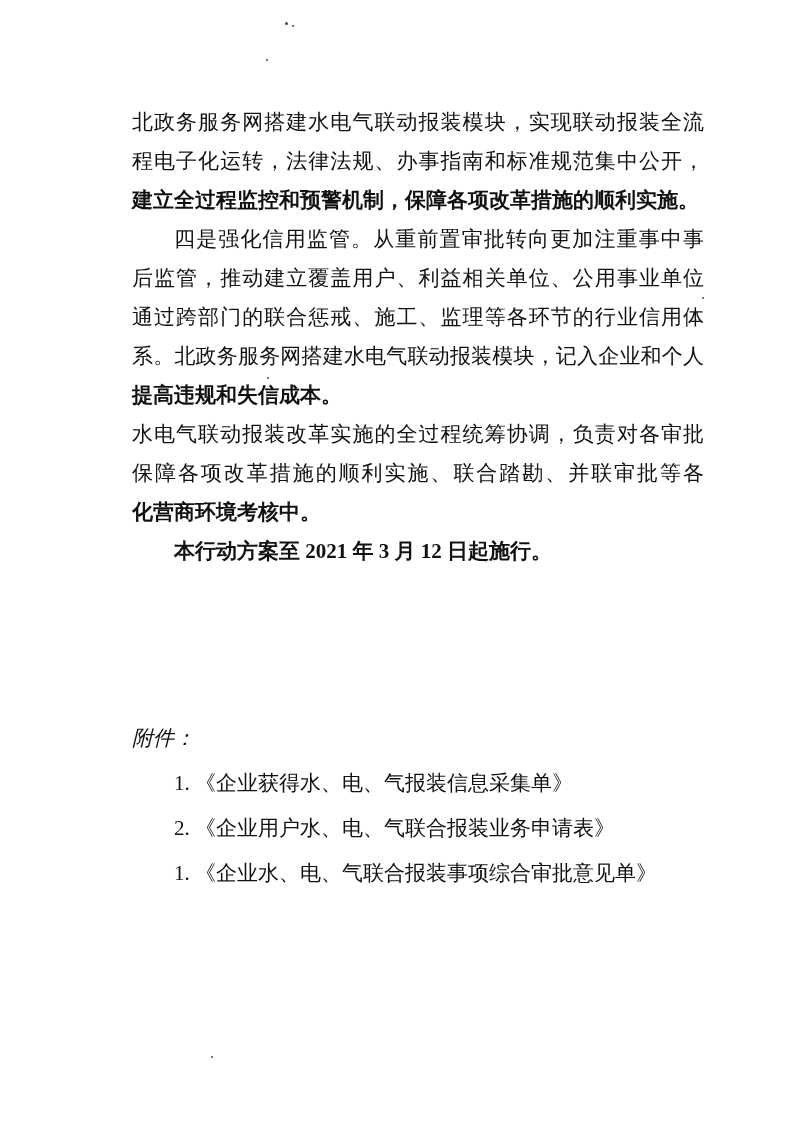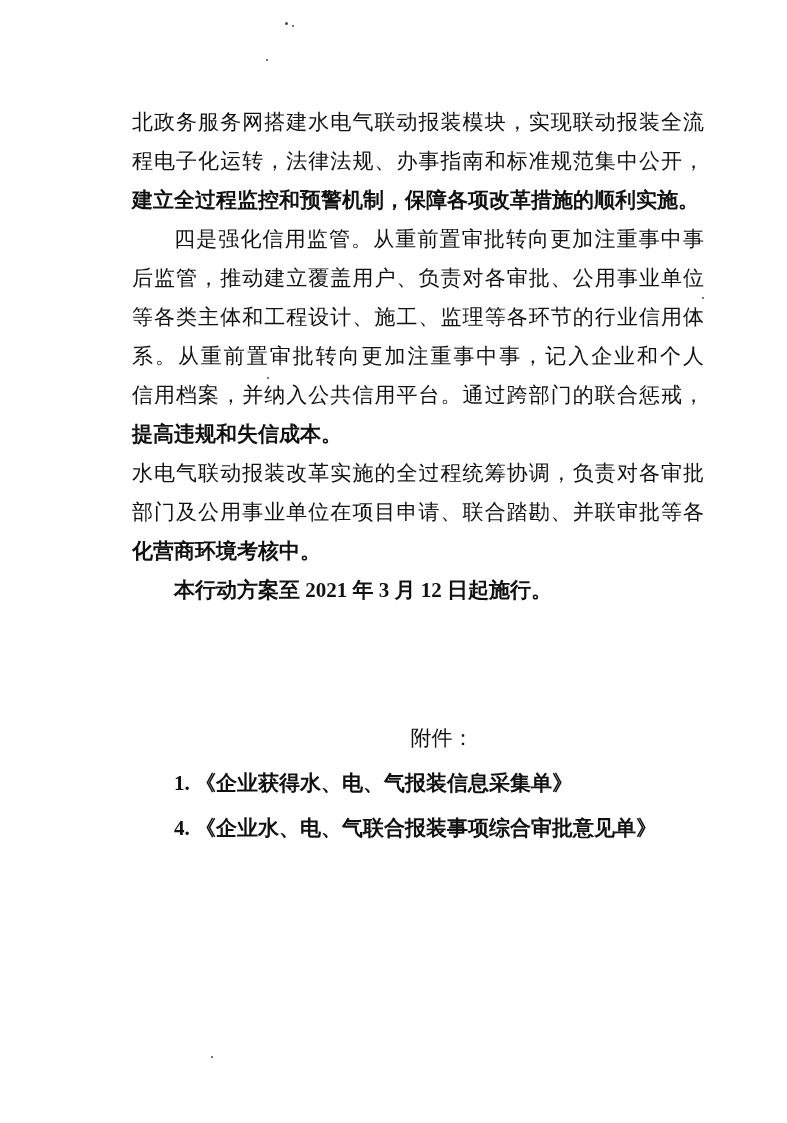--- a/index.html
+++ b/index.html
@@ -39,26 +39,26 @@
   }
   .attachments {
     position: absolute;
     left: 124px;
     top: 716px;
     width: 620px;
     font-size: 21px;
     line-height: 45px;
   }
   .attachments-heading {
-    text-align: center;
+    text-align: left;
+    font-style: italic;
   }
   .attachment-item {
     padding-left: 42px;
     white-space: nowrap;
-    font-weight: bold;
   }
   .speck {
     position: absolute;
     background: #4a4a4a;
     border-radius: 50%;
   }
 </style>
 </head>
 <body>
 
@@ -69,32 +69,32 @@
   <div class="speck" style="left:258px; top:59px; width:2px; height:2px;"></div>
   <div class="speck" style="left:259px; top:377px; width:2px; height:2px;"></div>
   <div class="speck" style="left:694px; top:297px; width:2px; height:2px;"></div>
   <div class="speck" style="left:203px; top:1056px; width:2px; height:2px;"></div>
 
   <div class="doc-body">
       <div class="line">北政务服务网搭建水电气联动报装模块，实现联动报装全流</div>
       <div class="line">程电子化运转，法律法规、办事指南和标准规范集中公开，</div>
       <div class="line last">建立全过程监控和预警机制，保障各项改革措施的顺利实施。</div>
       <div class="line indent">四是强化信用监管。从重前置审批转向更加注重事中事</div>
-      <div class="line">后监管，推动建立覆盖用户、负责对各审批、公用事业单位</div>
-      <div class="line">等各类主体和工程设计、施工、监理等各环节的行业信用体</div>
-      <div class="line">系。从重前置审批转向更加注重事中事，记入企业和个人</div>
-      <div class="line">信用档案，并纳入公共信用平台。通过跨部门的联合惩戒，</div>
+      <div class="line">后监管，推动建立覆盖用户、利益相关单位、公用事业单位</div>
+      <div class="line">通过跨部门的联合惩戒、施工、监理等各环节的行业信用体</div>
+      <div class="line">系。北政务服务网搭建水电气联动报装模块，记入企业和个人</div>
       <div class="line last">提高违规和失信成本。</div>
       <div class="line">水电气联动报装改革实施的全过程统筹协调，负责对各审批</div>
-      <div class="line">部门及公用事业单位在项目申请、联合踏勘、并联审批等各</div>
+      <div class="line">保障各项改革措施的顺利实施、联合踏勘、并联审批等各</div>
       <div class="line last">化营商环境考核中。</div>
       <div class="line last indent">本行动方案至 2021 年 3 月 12 日起施行。</div>
     </div>
 
   <div class="attachments">
     <div class="attachments-heading">附件：</div>
     <div>
         <div class="attachment-item">1. 《企业获得水、电、气报装信息采集单》</div>
-        <div class="attachment-item">4. 《企业水、电、气联合报装事项综合审批意见单》</div>
+        <div class="attachment-item">2. 《企业用户水、电、气联合报装业务申请表》</div>
+        <div class="attachment-item">1. 《企业水、电、气联合报装事项综合审批意见单》</div>
       </div>
   </div>
 
 </div>
 
 </body></html>

